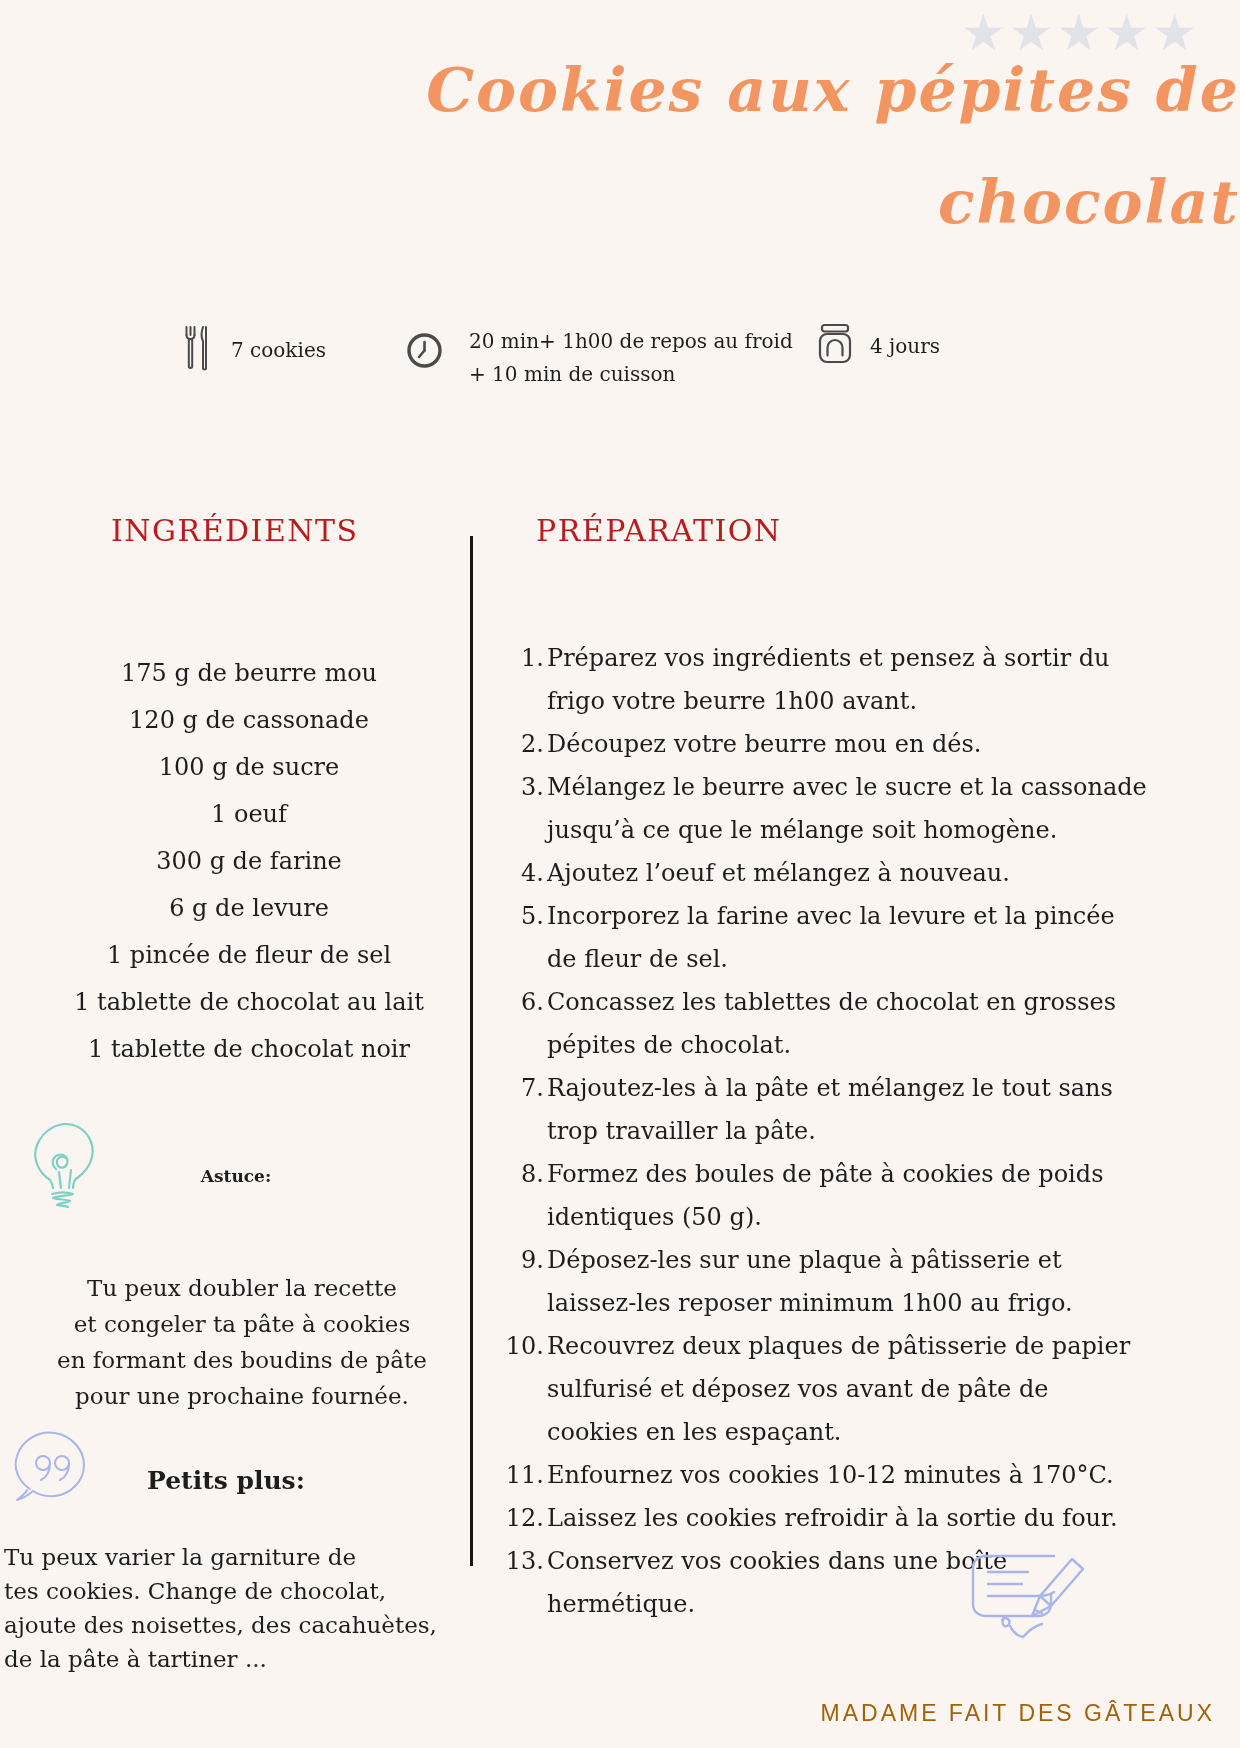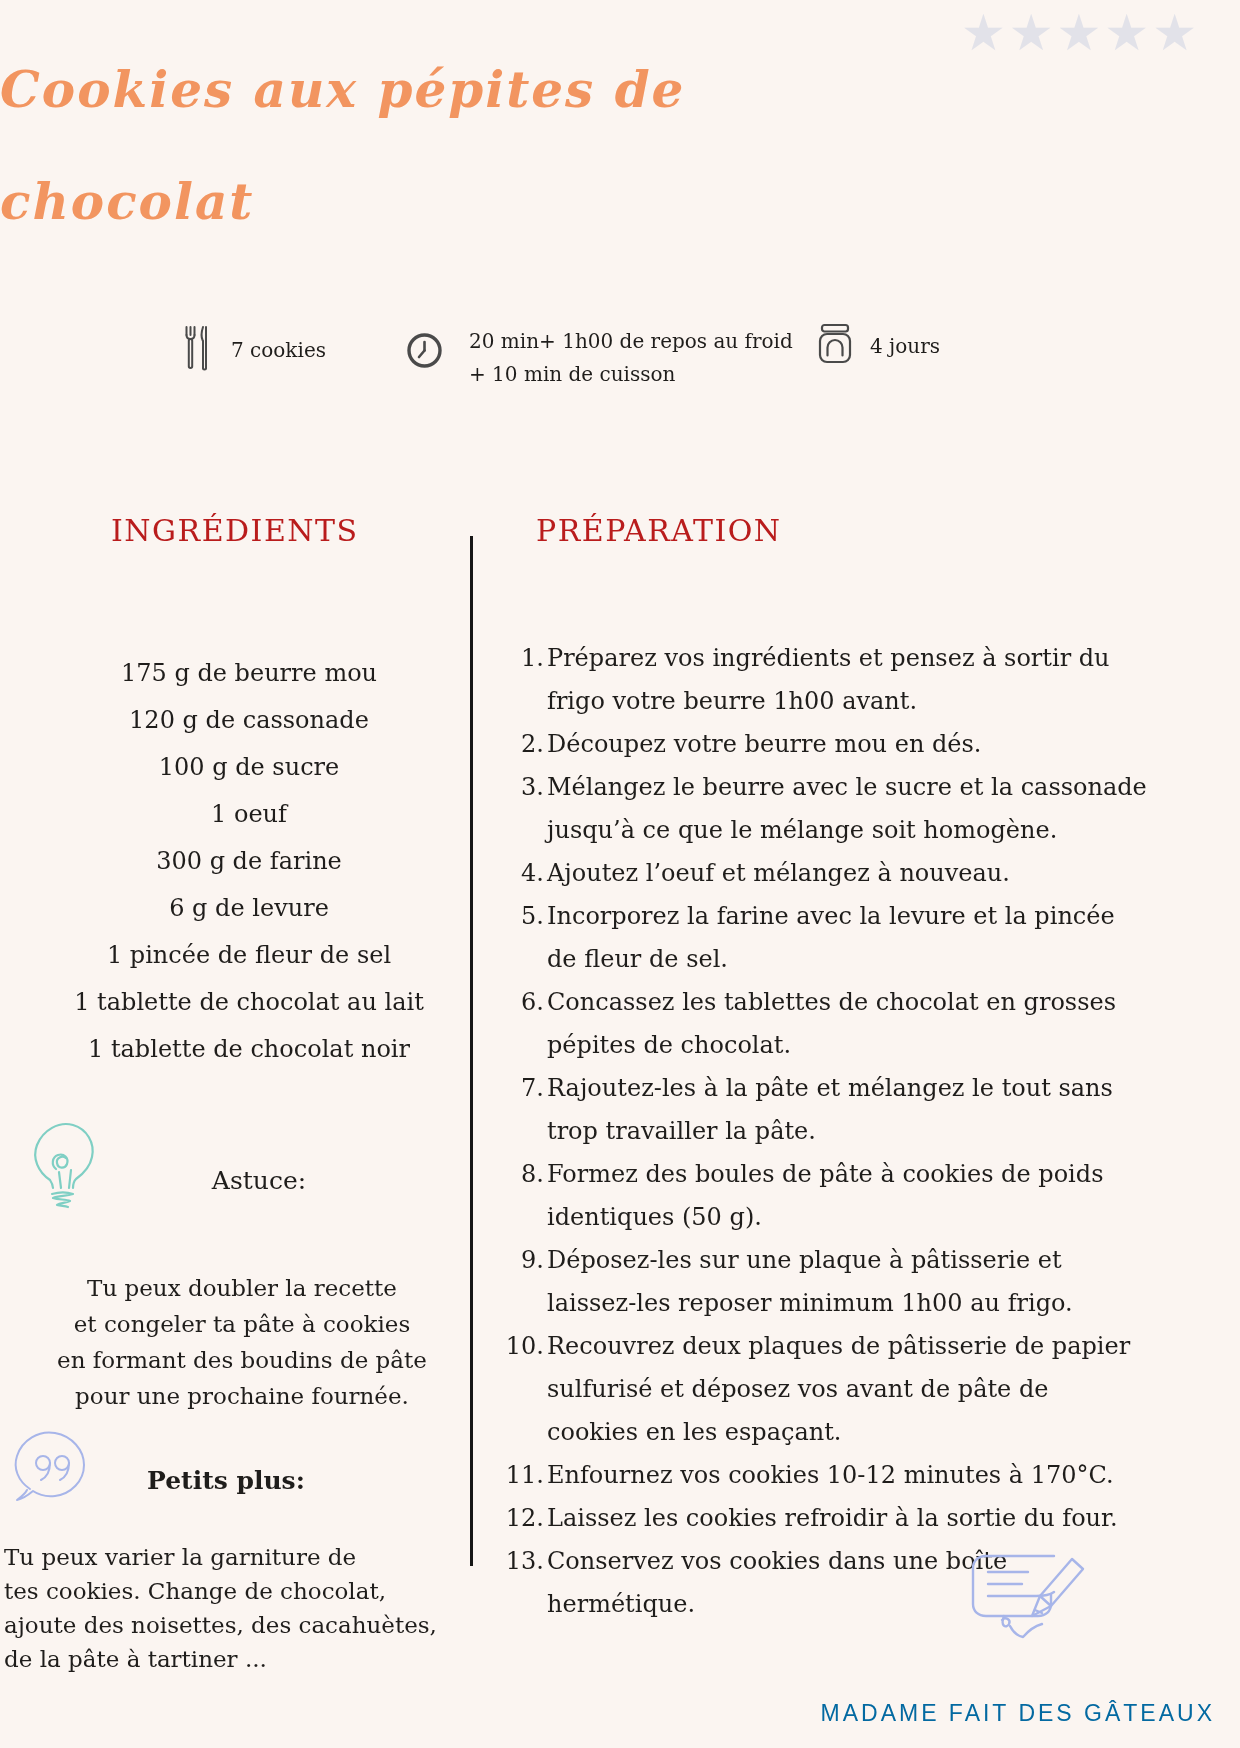--- a/index.html
+++ b/index.html
@@ -2,22 +2,22 @@
 <html><head>
 <meta charset="utf-8">
 <style>
   html,body{margin:0;padding:0;background:#FBF5F1;}
   .page{position:relative;width:1240px;height:1748px;background:#FBF5F1;
         font-family:"DejaVu Serif",serif;color:#1F1D1B;overflow:hidden;}
 
   .stars{position:absolute;top:8px;right:40px;font-size:50px;letter-spacing:3px;
          color:#E2E2E9;font-family:"DejaVu Sans",sans-serif;line-height:1;}
 
-  .title{position:absolute;top:34px;left:0;width:100%;text-align:left;
-         color:#F29560;font-weight:bold;font-style:italic;font-size:50px;
+  .title{position:absolute;top:34px;left:0;width:100%;text-align:right;
+         color:#F29560;font-weight:bold;font-style:italic;font-size:60px;
          line-height:112px;letter-spacing:2px;}
 
   .info-group{position:absolute;display:flex;}
   .info-servings{left:183px;top:325px;align-items:center;gap:22px;}
   .info-time{left:406px;top:325px;gap:26px;align-items:flex-start;}
   .info-storage{left:818px;top:323px;align-items:center;gap:18px;}
   .info-label{font-size:20px;line-height:33px;}
   .time-lines{font-size:20px;line-height:33px;}
   .clock-wrap{margin-top:7px;}
 
@@ -31,35 +31,35 @@
   .ingredients-list{position:absolute;left:39px;top:650px;width:420px;margin:0;padding:0;
                     list-style:none;text-align:center;font-size:24px;line-height:47px;}
 
   .prep-list{position:absolute;left:498px;top:637px;width:680px;margin:0;padding:0;
              list-style:none;font-size:24px;line-height:43px;}
   .prep-item{display:flex;}
   .step-num{width:46px;text-align:right;flex:none;}
   .step-text{white-space:pre-line;margin-left:3px;}
 
   .bulb-icon{position:absolute;left:26px;top:1112px;}
-  .astuce-heading{position:absolute;left:49px;top:1166px;width:420px;text-align:center;
-                  font-weight:normal;font-size:25px;}
+  .astuce-heading{position:absolute;left:26px;top:1166px;width:420px;text-align:center;
+                  font-weight:bold;font-size:17px;}
   .astuce-body{position:absolute;left:29px;top:1242px;width:426px;text-align:center;
                font-size:23px;line-height:36px;white-space:pre-line;margin-top:28px;}
 
   .bubble-icon{position:absolute;left:10px;top:1426px;}
   .petits-heading{position:absolute;left:16px;top:1466px;width:420px;text-align:center;
                   font-weight:bold;font-size:25px;}
   .petits-body{position:absolute;left:4px;top:1540px;width:450px;text-align:left;
                font-size:23px;line-height:34px;white-space:pre-line;}
 
   .notes-icon{position:absolute;left:968px;top:1540px;}
 
   .footer{position:absolute;top:1700px;right:25px;font-family:"Liberation Sans",sans-serif;
-          font-size:23px;letter-spacing:3px;color:#0369a1;font-weight:500;}
+          font-size:23px;letter-spacing:3px;color:#a16207;font-weight:500;}
 </style>
 </head>
 <body>
 
 <div class="page">
 
   <div class="stars">★★★★★</div>
 
   <div class="title">
     <div>Cookies aux pépites de</div>

